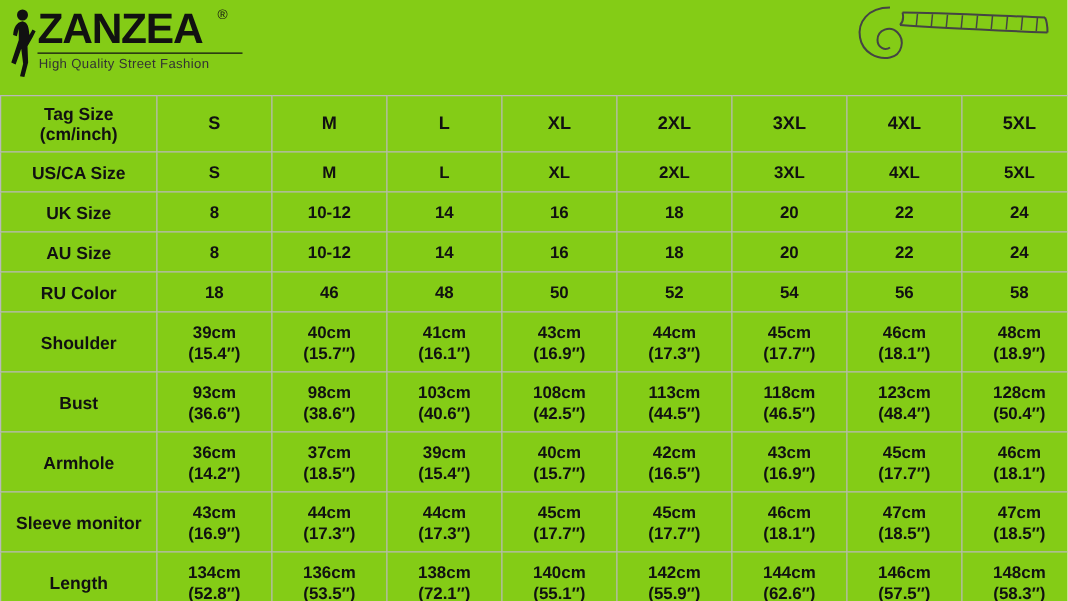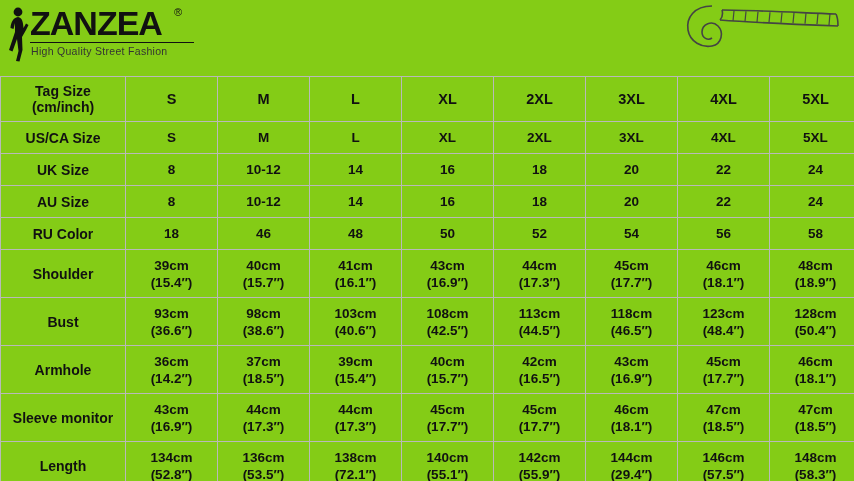--- a/index.html
+++ b/index.html
@@ -291,20 +291,20 @@
         <td class="val cell2"><span>47cm</span><span class="l2">(18.5″)</span></td>
       </tr>
 
       <tr class="r-double">
         <td class="rowhead">Length</td>
         <td class="val cell2"><span>134cm</span><span class="l2">(52.8″)</span></td>
         <td class="val cell2"><span>136cm</span><span class="l2">(53.5″)</span></td>
         <td class="val cell2"><span>138cm</span><span class="l2">(72.1″)</span></td>
         <td class="val cell2"><span>140cm</span><span class="l2">(55.1″)</span></td>
         <td class="val cell2"><span>142cm</span><span class="l2">(55.9″)</span></td>
-        <td class="val cell2"><span>144cm</span><span class="l2">(29.4″)</span></td>
+        <td class="val cell2"><span>144cm</span><span class="l2">(62.6″)</span></td>
         <td class="val cell2"><span>146cm</span><span class="l2">(57.5″)</span></td>
         <td class="val cell2"><span>148cm</span><span class="l2">(58.3″)</span></td>
       </tr>
 
     </tbody>
   </table>
 </div>
 
 </body></html>

